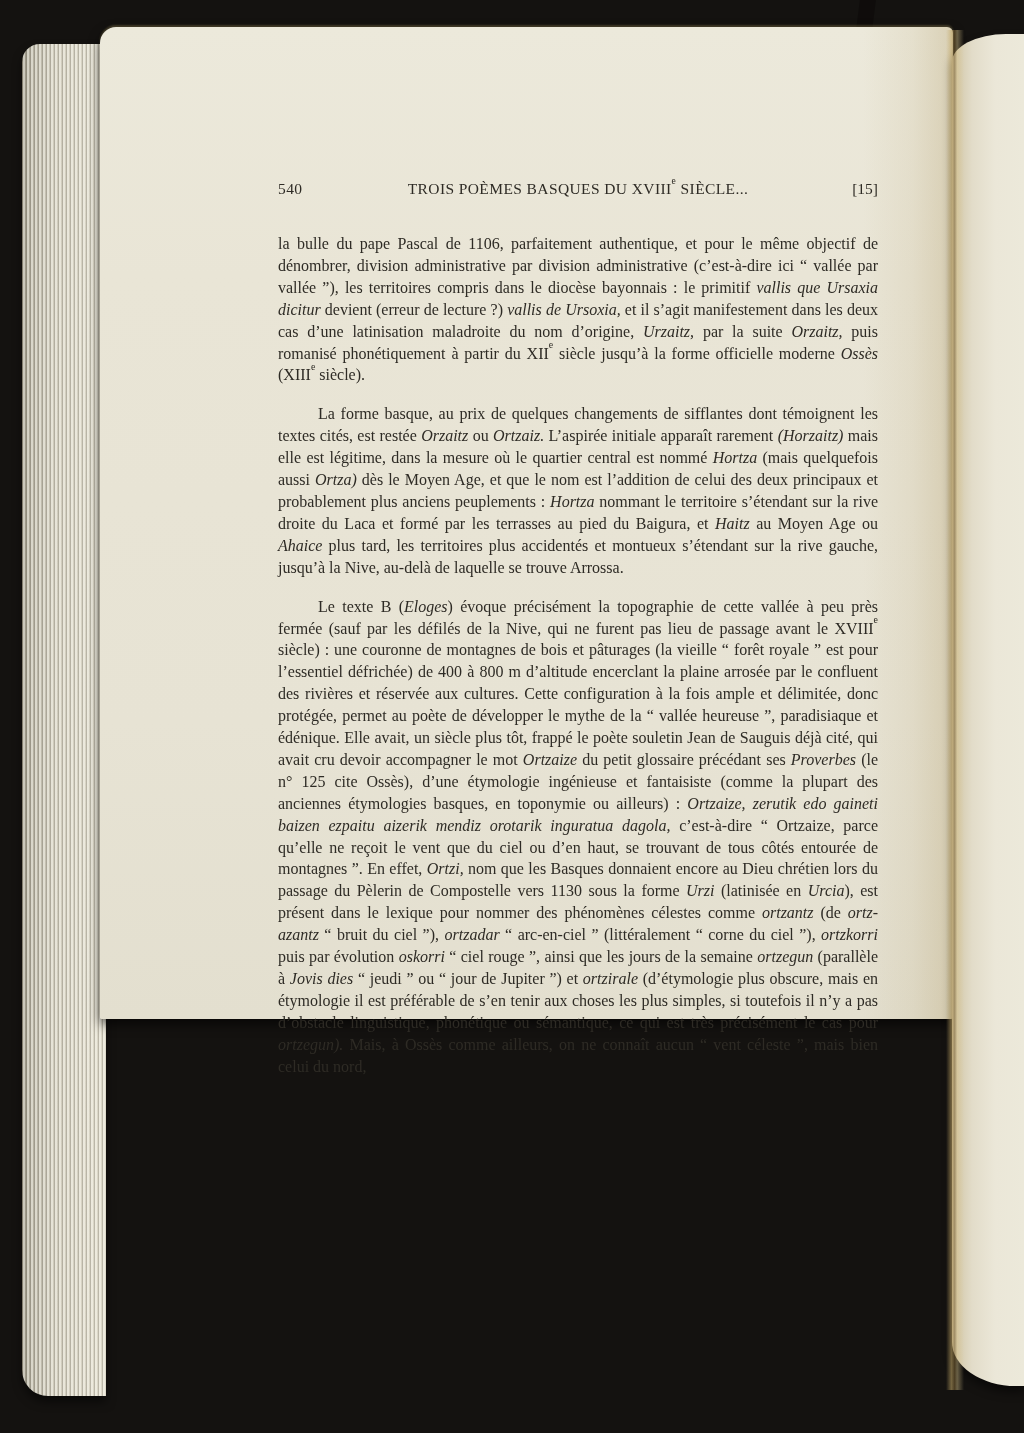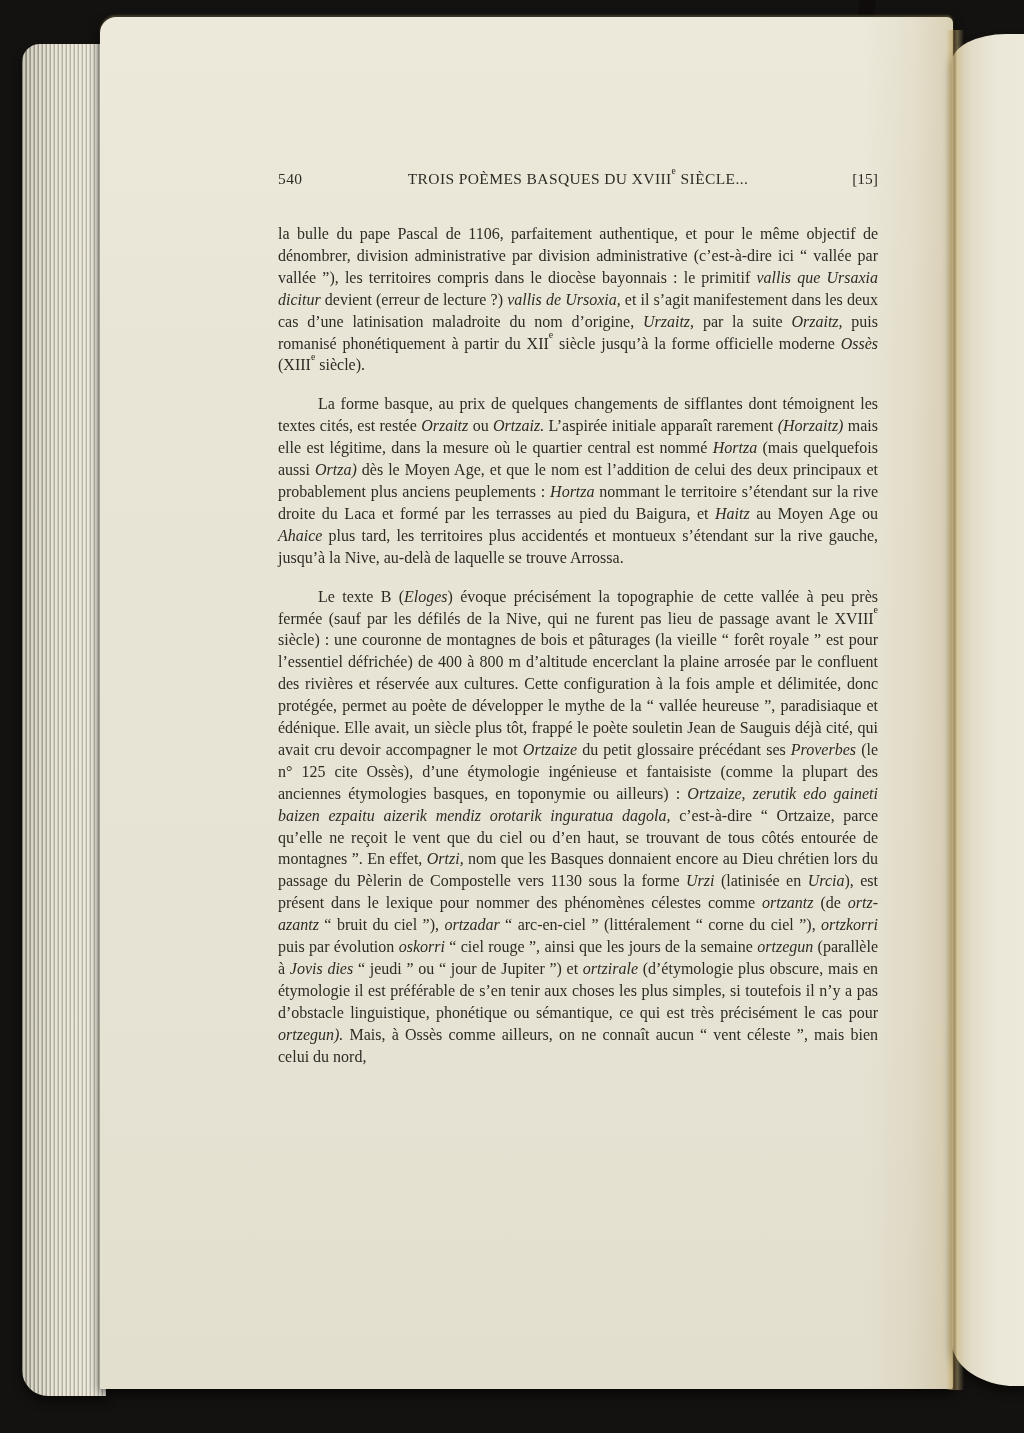--- a/index.html
+++ b/index.html
@@ -19,21 +19,21 @@
       repeating-linear-gradient(90deg,
         rgba(92,87,74,.30) 0 1px,
         rgba(244,242,232,.55) 1.5px 2.5px,
         rgba(140,135,120,.12) 3px 4px),
       linear-gradient(90deg, #8f8a7b 0%, #b7b3a4 10%, #d8d4c5 38%, #e2decf 75%, #e7e3d4 100%);
     box-shadow: 0 6px 10px rgba(0,0,0,.5);
   }
 
   
   .page {
-    position: absolute; left: 100px; top: 17px; width: 853px; height: 1372px;
+    position: absolute; left: 100px; top: 27px; width: 853px; height: 992px;
     border-radius: 16px 6px 2px 2px;
     background: linear-gradient(180deg, #ece9db 0%, var(--page, #e9e5d6) 25%, #e7e3d4 70%, #e3dfcf 100%);
     box-shadow: 0 -2px 2px rgba(180,160,100,.30), 0 5px 12px rgba(0,0,0,.65);
   }
 
   
   .gutter-shade {
     position: absolute; right: 0; top: 0; bottom: 0; width: 90px;
     border-radius: 0 6px 2px 0;
     background: linear-gradient(90deg, rgba(0,0,0,0) 0%, rgba(167,142,82,.10) 55%, rgba(167,142,82,.28) 100%);

